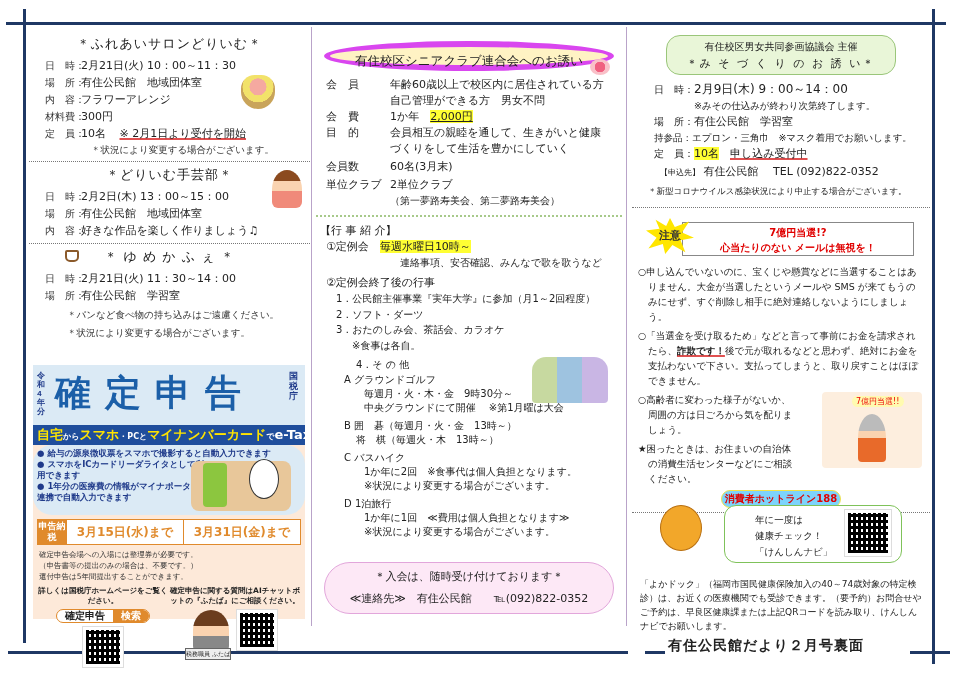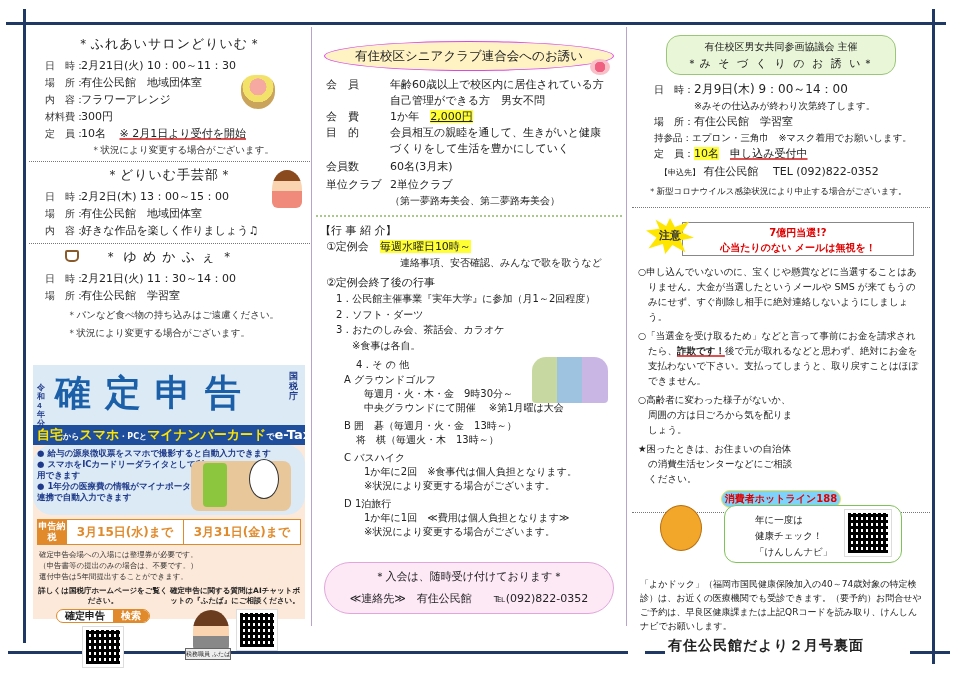--- a/index.html
+++ b/index.html
@@ -15,42 +15,42 @@
   .row { font-size: 11px; line-height: 17px; white-space: nowrap; }
   .row .lbl { display: inline-block; width: 36px; color: #333; font-size: 10px; }
   .note { font-size: 9.5px; line-height: 15px; color: #333; }
   .dotline { border-top: 1.5px dotted #777; margin: 4px 0; }
   .ul-red { text-decoration: underline; text-decoration-color: #e05050; text-decoration-thickness: 2px; }
   .hl { background: #ffff33; }
   .icon-pic { position: absolute; border-radius: 8px; }
   
   .tax { position: absolute; left: 4px; top: 338px; width: 272px; height: 254px; background: #fde9d9; }
   .tax-head { background: #dbeaf5; height: 60px; position: relative; }
-  .tax-year { position: absolute; left: 4px; top: 18px; width: 10px; font-size: 8px; line-height: 9px; color: #1f3a8a; font-weight: bold; font-family: Liberation Mono, monospace; }
+  .tax-year { position: absolute; left: 4px; top: 6px; width: 10px; font-size: 8px; line-height: 9px; color: #1f3a8a; font-weight: bold; font-family: Liberation Mono, monospace; }
   .tax-big { position: absolute; left: 22px; top: 4px; font-size: 36px; font-weight: bold; color: #1b5fa8; letter-spacing: 14px; }
   .tax-agency { position: absolute; right: 4px; top: 6px; width: 12px; font-size: 9px; line-height: 10px; font-weight: bold; color: #1f3a8a; }
   .tax-band { background: #1f4e9c; color: #ffe400; font-weight: bold; font-size: 13px; padding: 1px 4px; white-space: nowrap; }
   .tax-band small { font-size: 8px; color: #fff; }
   .tax-list { font-size: 8.5px; color: #1f3a8a; font-weight: bold; line-height: 11px; padding: 3px 4px; background: #dbeaf5; height: 70px; position: relative; border-radius: 19px; }
   .tax-list div { width: 170px; }
   .tax-dl { margin: 4px 4px; border: 1.5px solid #e08a2c; display: flex; font-size: 8px; background: #fff; height: 26px; }
   .tax-dl .k { background: #e08a2c; color: #fff; width: 28px; font-weight: bold; text-align: center; font-size: 9px; line-height: 11px; padding-top: 1px; }
   .tax-dl .d { flex: 1; text-align: center; color: #e08a2c; font-weight: bold; font-size: 12px; line-height: 24px; border-left: 1px solid #e08a2c; }
   .tax-notes { font-size: 7.5px; line-height: 11px; padding: 0 6px; color: #333; }
   .tax-bottom { display: flex; padding: 4px 4px; font-size: 7.5px; line-height: 10px; text-align: center; font-weight: bold; }
   .searchbox { display: inline-flex; border: 1.5px solid #e08a2c; border-radius: 8px; overflow: hidden; margin-top: 3px; background: #fff; }
   .searchbox span { padding: 1px 8px; font-size: 10px; }
   .searchbox .go { background: #e08a2c; color: #fff; font-weight: bold; }
   .qr { width: 40px; height: 40px; background:
         repeating-linear-gradient(90deg,#000 0 3px,#fff 3px 5px),
         repeating-linear-gradient(0deg,#000 0 3px,#fff 3px 6px);
         background-blend-mode: multiply; border: 3px solid #fff; outline: 1px solid #ddd; margin: 4px auto 0; }
   
   .banner { margin: 14px auto 6px; width: 290px; height: 30px; border-radius: 50%; background: #fff3c4;
-            border: 1px solid #d946ef; text-align: center; font-size: 12.5px; line-height: 28px; }
+            border: 6px solid #d946ef; text-align: center; font-size: 12.5px; line-height: 28px; }
   .c2row { font-size: 11px; line-height: 16px; display: flex; padding-left: 14px; }
   .c2row .k { width: 64px; flex-shrink: 0; }
   .c2sub { font-size: 10px; line-height: 14px; }
   .wavy { border-top: 2px dotted #a7c98a; margin: 6px 4px; }
   .pink-box { position: absolute; left: 12px; right: 12px; bottom: 12px; height: 52px; border-radius: 26px;
               background: #fde8f6; border: 1.5px solid #e2a6db; text-align: center; font-size: 11px; line-height: 22px; padding-top: 3px; }
   
   .green-box { margin: 8px auto 6px; width: 230px; height: 40px; border-radius: 14px; background: #e9f6d8; border: 1px solid #9ac67a;
                text-align: center; font-size: 10px; line-height: 17px; padding-top: 2px; }
   .warn-banner { position: relative; height: 42px; margin: 8px 4px 6px; }
@@ -249,20 +249,24 @@
       <div>心当たりのない メールは無視を！</div>
     </div>
     <div class="warn-star">注意</div>
   </div>
 
   <div class="para">○申し込んでいないのに、宝くじや懸賞などに当選することはありません。大金が当選したというメールや SMS が来てもうのみにせず、すぐ削除し相手に絶対連絡しないようにしましょう。</div>
   <div class="para"><span>○「当選金を受け取るため」などと言って事前にお金を請求されたら、</span><b class="ul-red">詐欺です！</b><span>後で元が取れるなどと思わず、絶対にお金を支払わないで下さい。支払ってしまうと、取り戻すことはほぼできません。</span></div>
   <div style="position:relative;">
     <div class="para" style="width:170px;">○高齢者に変わった様子がないか、周囲の方は日ごろから気を配りましょう。</div>
     <div class="para" style="width:170px;">★困ったときは、お住まいの自治体の消費生活センターなどにご相談ください。</div>
+    <div style="position:absolute; right:8px; top:0; width:100px; height:76px; background:#fdeede; border-radius:4px;">
+      <div style="position:absolute; left:30px; top:4px; font-size:8px; color:#e00; background:#fffbb0; border-radius:8px; padding:0 4px;">7億円当選!!</div>
+      <div style="position:absolute; left:36px; top:22px; width:28px; height:48px; background:linear-gradient(#bbb 0 35%, #fad3b0 35% 50%, #e86a2a 50%); border-radius:50% 50% 4px 4px;"></div>
+    </div>
   </div>
   <div class="hotline">消費者ホットライン188</div>
 
   <div class="dotline"></div>
 
   <div style="position:absolute; left:28px; top:478px; width:42px; height:46px; background:#f2a72a; border-radius:50%; border:1.5px solid #b86f10;"></div>
   <div class="bubble">
     <div style="position:absolute; left:30px; top:6px; font-size:9.5px; line-height:16px;">
       <div>年に一度は</div>
       <div>健康チェック！</div>

